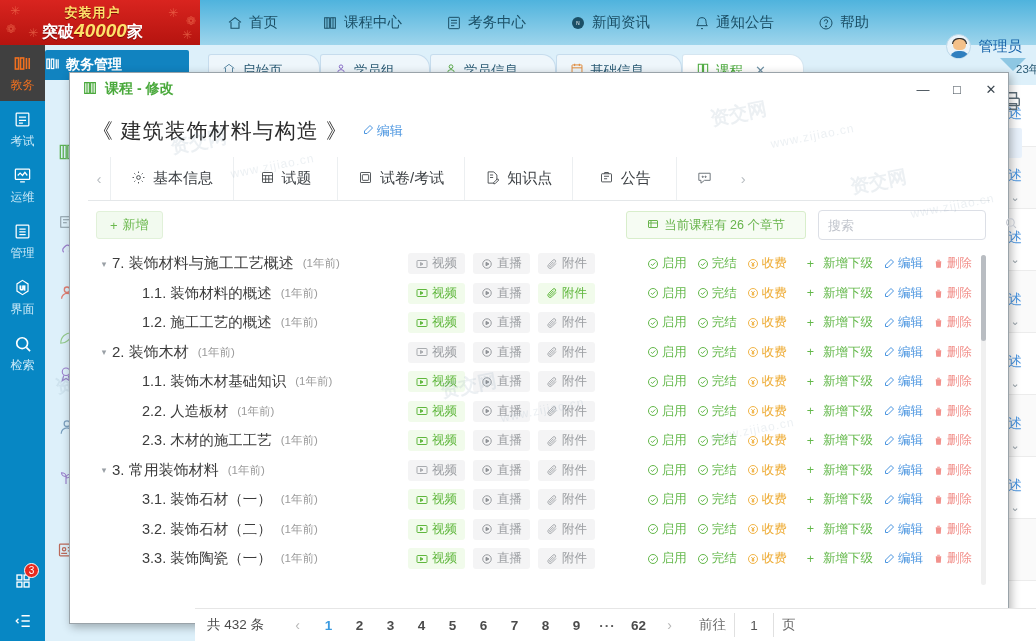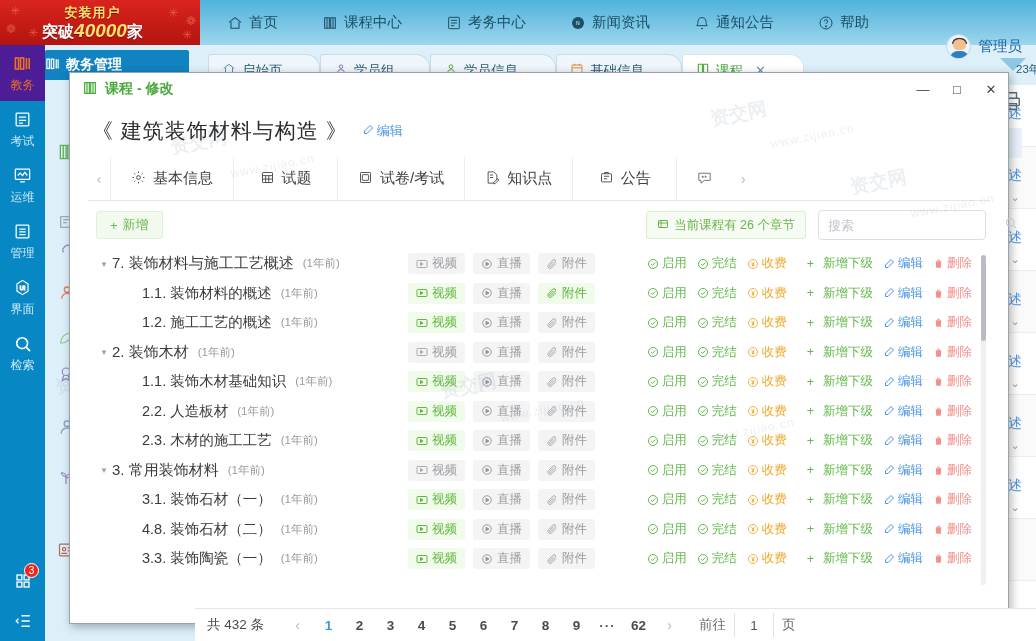--- a/index.html
+++ b/index.html
@@ -34,21 +34,21 @@
     position:relative;overflow:hidden;}
   .avatar .head{position:absolute;left:6px;top:4px;width:13px;height:11px;border-radius:50% 50% 40% 40%;background:#f3c08a;}
   .avatar .hair{position:absolute;left:5px;top:3px;width:15px;height:6px;border-radius:7px 7px 0 0;background:#2e2e2e;}
   .avatar .body{position:absolute;left:3px;top:16px;width:19px;height:10px;border-radius:8px 8px 0 0;background:#2f7fbf;}
   .user-name{color:#1461a8;font-size:14.5px;}
 
   
   .rail{position:absolute;left:0;top:45px;width:45px;height:596px;background:#0787c4;}
   .rail-item{width:45px;height:56px;display:flex;flex-direction:column;align-items:center;justify-content:center;
     color:#cbe9f7;font-size:12px;gap:2px;cursor:pointer;}
-  .rail-item.active{background:#4c1d95;color:#f07020;}
+  .rail-item.active{background:#404040;color:#f07020;}
   .rail-item.active .glyph{color:#f07020;}
   .rail-item .glyph{color:#ffffff;display:flex;align-items:center;justify-content:center;height:22px;}
   .rail-item.active .glyph svg *{stroke:#f07020 !important;fill:none;}
   .rail-bottom{position:absolute;left:0;bottom:0;width:45px;}
   .rail-bot-item{width:45px;height:40px;display:flex;align-items:center;justify-content:center;position:relative;cursor:pointer;color:#fff;}
   .badge{position:absolute;right:6px;top:2px;min-width:15px;height:15px;border-radius:8px;background:#e8291f;
     color:#fff;font-size:10px;display:flex;align-items:center;justify-content:center;padding:0 3px;border:1px solid #fff;}
 
   
   .appbody{position:absolute;left:45px;top:45px;width:991px;height:596px;background:#ddf0fa;}
@@ -99,21 +99,21 @@
     font-size:15px;color:#3d4145;border-left:1px solid #eceff1;cursor:pointer;white-space:nowrap;}
   .tab:last-of-type{border-right:1px solid #eceff1;}
   .tab.active{font-weight:bold;color:#222;border-top:1px solid #e4e7e9;border-left:1px solid #e4e7e9;
      border-right:1px solid #e4e7e9;background:#fff;margin-bottom:-1px;height:44px;}
 
   
   .toolbar{height:48px;display:flex;align-items:center;padding:0 22px 0 26px;}
   .btn-add{height:28px;padding:0 13px;background:#f2faef;border:1px solid #e1f1d9;border-radius:3px;
     color:#6cb94e;font-size:13px;display:flex;align-items:center;gap:5px;cursor:pointer;}
   .spacer{flex:1;}
-  .chip-count{height:28px;padding:0 10px;background:#f6fcf3;border:1px solid #d8eecb;border-radius:3px;
+  .chip-count{height:28px;padding:0 20px;background:#f6fcf3;border:1px solid #d8eecb;border-radius:3px;
     color:#68b44c;font-size:12.5px;display:flex;align-items:center;gap:5px;}
   .search-box{margin-left:12px;width:168px;height:30px;border:1px solid #dcdfe6;border-radius:4px;
     display:flex;align-items:center;padding:0 9px;}
   .search-box input{border:none;outline:none;flex:1;font-size:13px;color:#555;background:transparent;
     font-family:"Liberation Sans",sans-serif;}
   .search-box input::placeholder{color:#c0c4cc;}
 
   
   .listwrap{position:relative;margin:0 22px 0 26px;height:352px;overflow:hidden;}
   .chapter-row{height:29.5px;display:flex;align-items:center;position:relative;}
@@ -1227,21 +1227,21 @@
                 <svg width="11" height="11" viewBox="0 0 24 24" fill="#f2918c">
                   <path d="M6 7h12l-1 14H7zM9 4h6v2H9z"></path>
                 </svg>
                 <span>删除</span>
               </span>
       </div>
           </div>
           <div class="chapter-row">
             <div class="ch-left indent">
         <span class="caret"></span>
-        <span class="ch-title ">4.8. 装饰石材（二）</span>
+        <span class="ch-title ">3.2. 装饰石材（二）</span>
         <span class="ch-time">(1年前)</span>
       </div>
             <div class="pills">
         <span class="pill on">
                 <svg width="12" height="10" viewBox="0 0 24 20" fill="none" stroke="#5fb73c" stroke-width="2">
                   <rect x="2" y="3" width="20" height="14" rx="1.5"></rect>
                   <path d="M9 7l5 3-5 3z" fill="#5fb73c"></path>
                 </svg>
                 <span>视频</span>
               </span>

